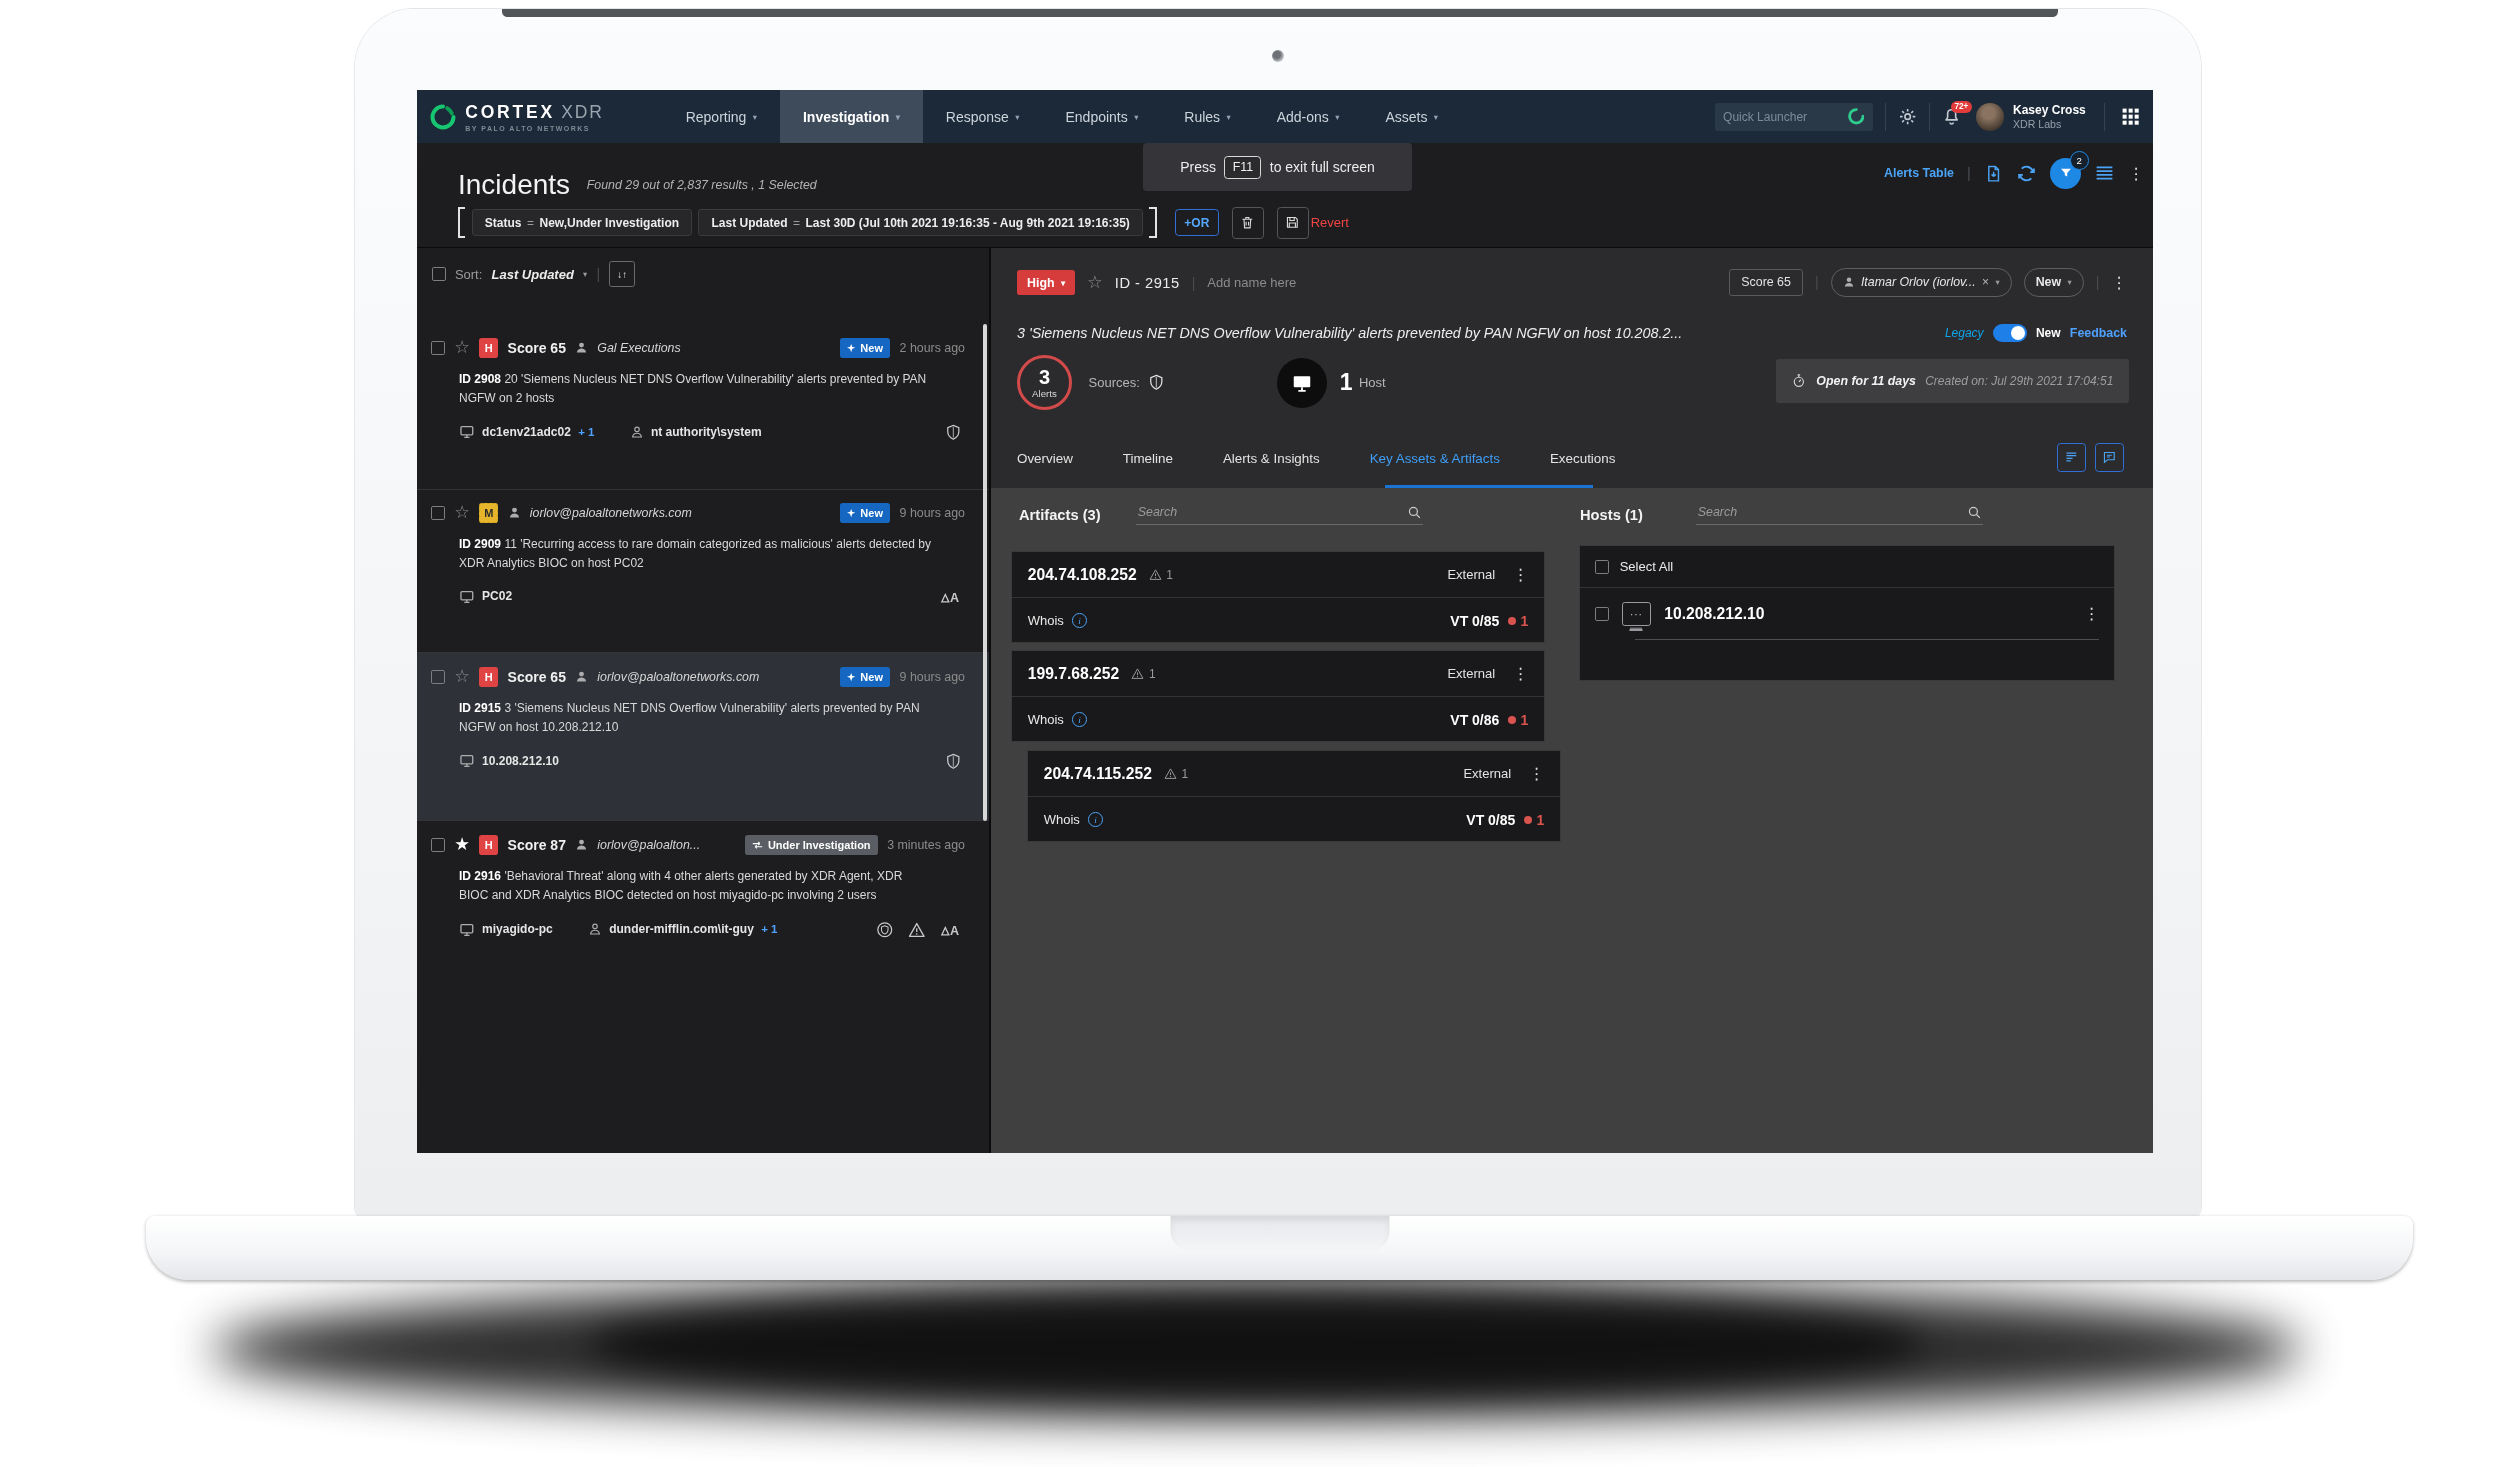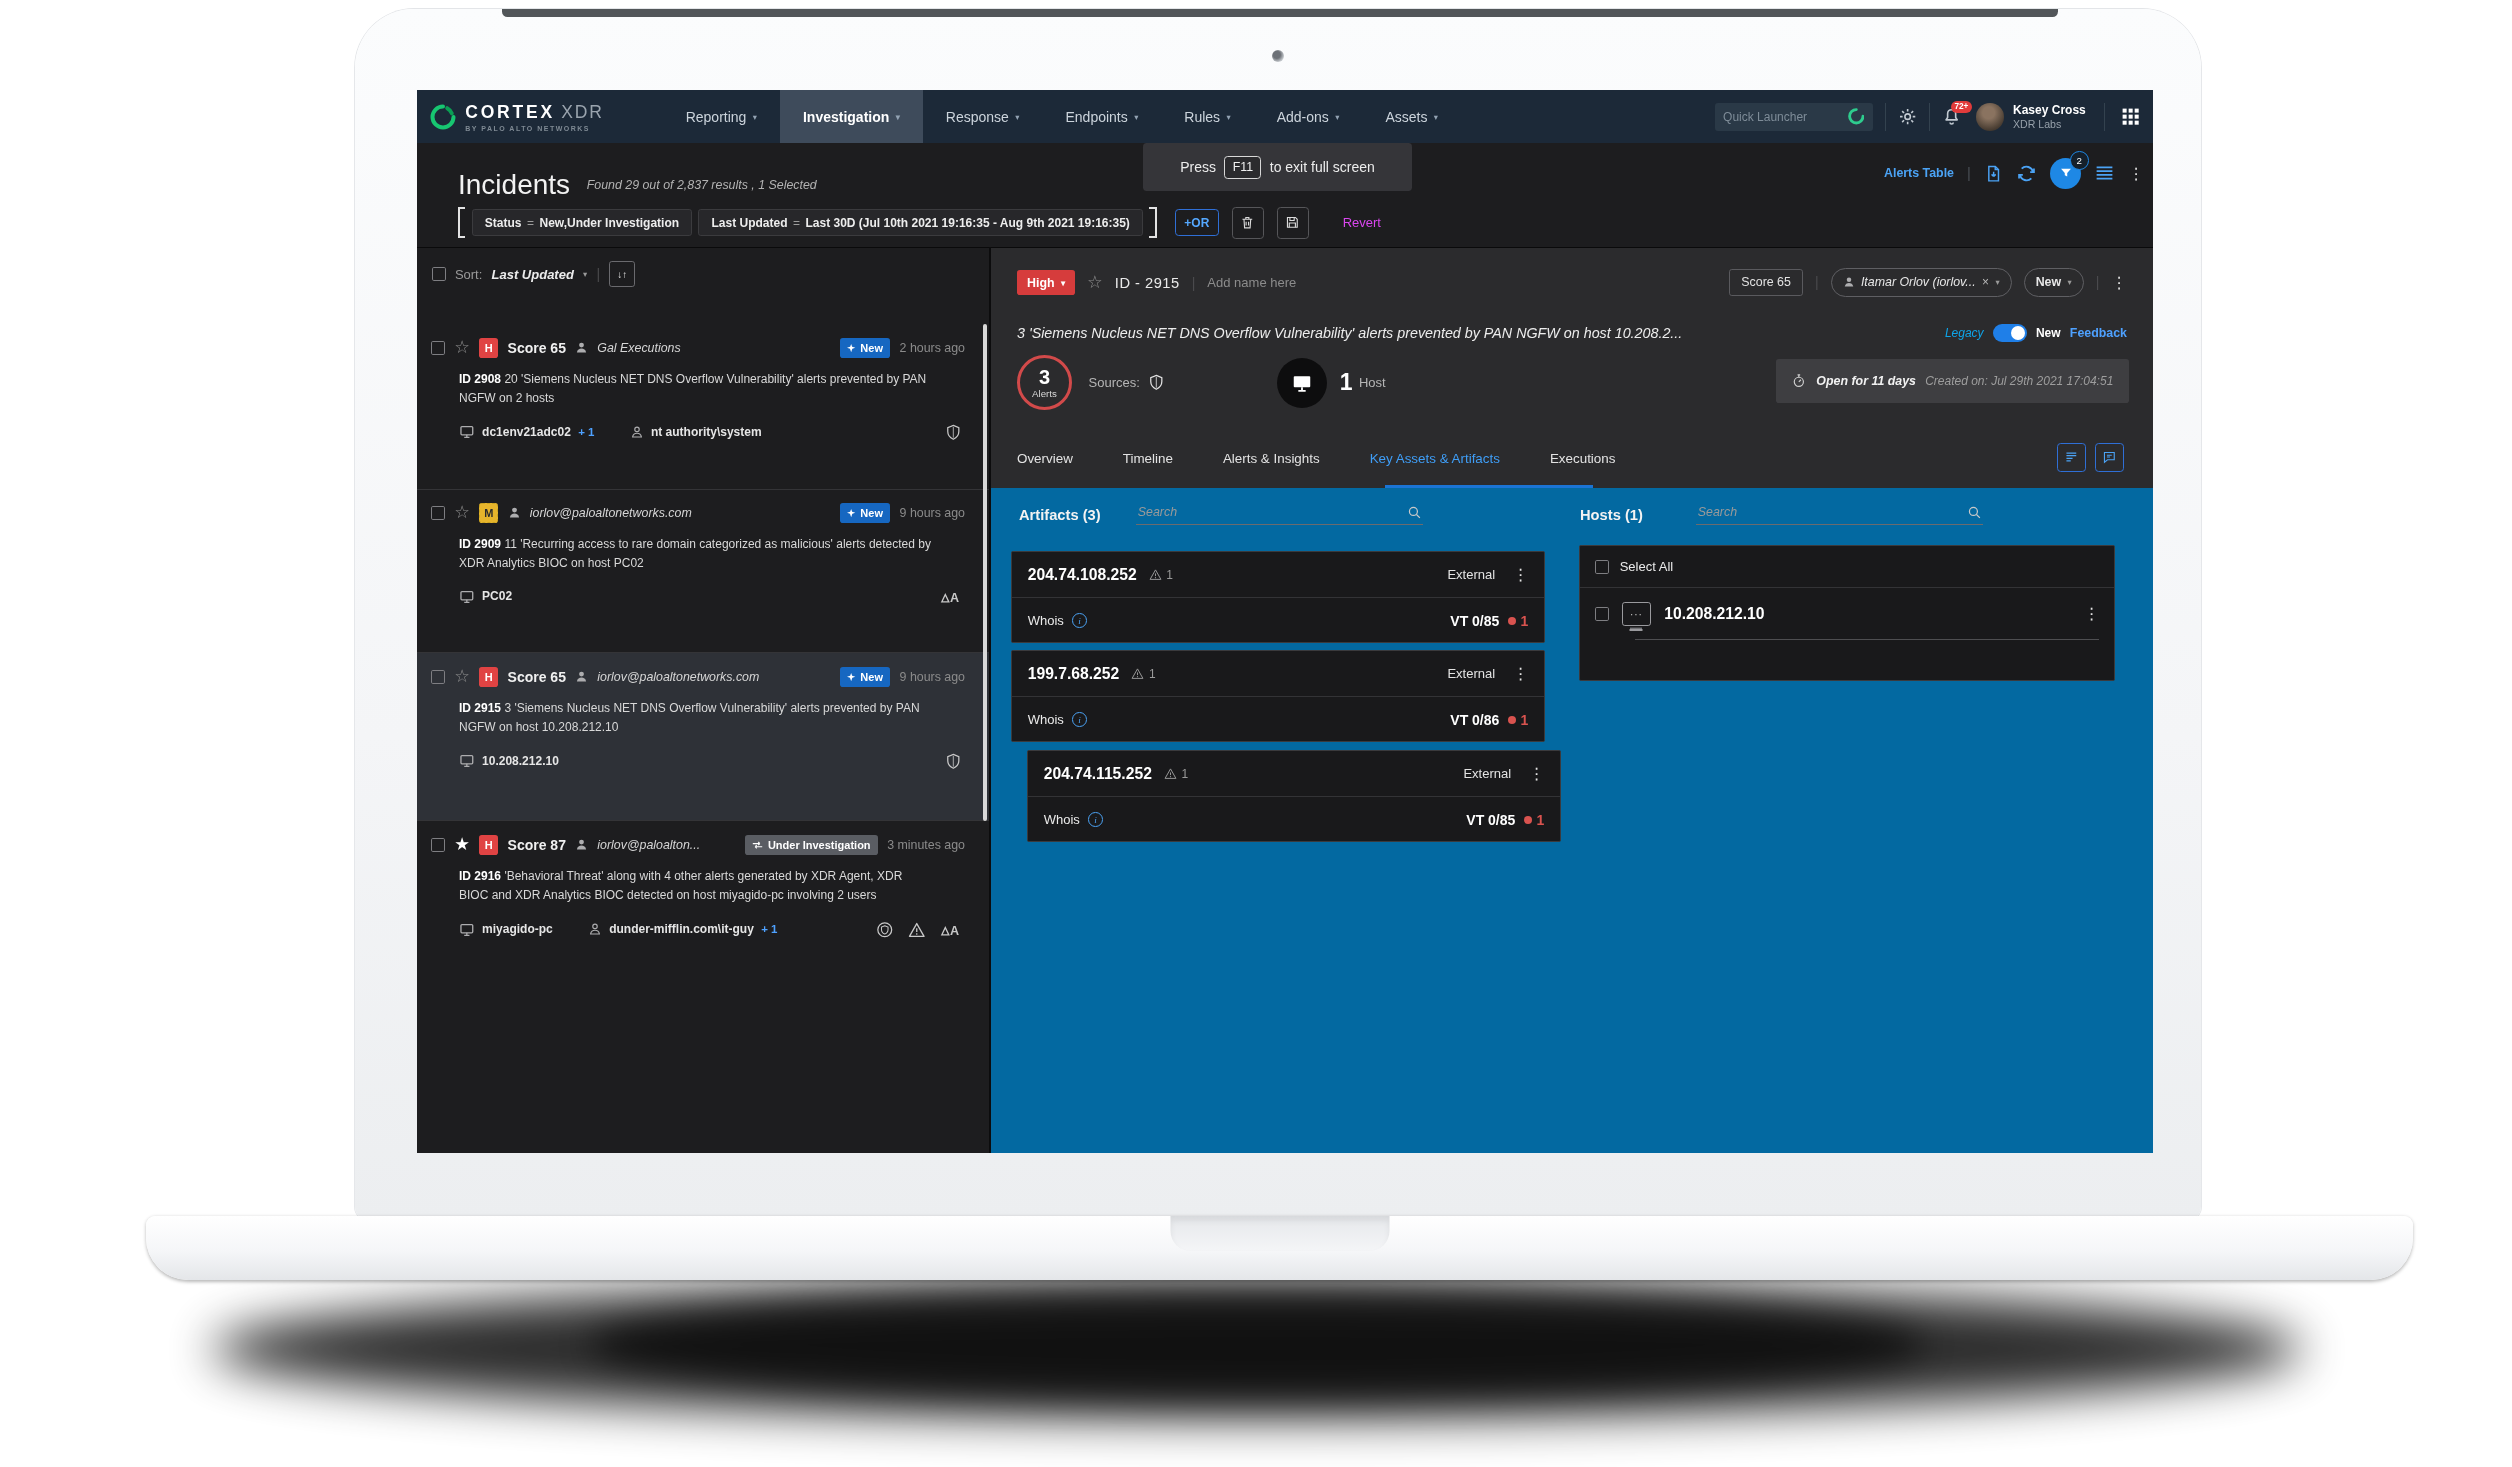--- a/index.html
+++ b/index.html
@@ -51,21 +51,21 @@
   
   .fbar{position:absolute;left:41px;top:114px;height:37px;display:flex;align-items:center;}
   .brk{width:7.4px;height:31px;box-sizing:border-box;}
   .brk.l{border-left:2.3px solid #e3e3e3;border-top:2.3px solid #e3e3e3;border-bottom:2.3px solid #e3e3e3;}
   .brk.r{border-right:2.3px solid #e3e3e3;border-top:2.3px solid #e3e3e3;border-bottom:2.3px solid #e3e3e3;}
   .chip{background:#27272a;border:0.9px solid #3b3b3e;border-radius:2.8px;padding:5.5px 12px;font-size:12px;color:#ededed;margin-left:6.4px;white-space:nowrap;}
   .chip b{font-weight:bold;}
   .chip .op{color:#9d9d9d;margin:0 5.5px;font-weight:normal;}
   .orbtn{margin-left:18.4px;border:0.9px solid #2f6fd6;color:#55a8ff;border-radius:3.7px;padding:5.5px 8.3px;font-size:12px;font-weight:bold;}
   .sqbtn{width:30px;height:30px;border:0.9px solid #565659;border-radius:3.7px;display:flex;align-items:center;justify-content:center;color:#dcdcdc;margin-left:13px;}
-  .revert{margin-left:34px;color:#d946ef;font-size:13px;}
+  .revert{margin-left:2px;color:#ef4444;font-size:13px;}
 
   
   .lpanel{position:absolute;left:0;top:157px;width:572px;bottom:0;background:#1d1d1f;border-top:0.9px solid #0a0a0b;}
   .vdiv{position:absolute;left:572px;top:157px;bottom:0;width:1.8px;background:#0c0c0d;}
   .sortrow{position:absolute;left:14.7px;top:13px;display:flex;align-items:center;gap:9.2px;}
   .cb{width:14px;height:14px;border:1.4px solid #7e7e82;border-radius:1.8px;box-sizing:border-box;flex:none;}
   .sort-label{font-size:13px;color:#9a9a9a;}
   .sort-val{font-size:13px;color:#ececec;font-weight:bold;font-style:italic;}
   .chev-g{font-size:8.3px;color:#9a9a9a;}
   .pipe{color:#4a4a4d;font-size:14px;}
@@ -121,21 +121,21 @@
   .hostl{font-size:13px;color:#b5b5b5;margin-left:6.4px;}
   .openbox{position:absolute;right:24px;top:111px;height:44px;background:#3e3e41;border-radius:2.8px;display:flex;align-items:center;gap:9.2px;padding:0 15.7px;justify-content:center;}
   .opentxt{font-size:12.4px;color:#f1f1f1;font-weight:bold;font-style:italic;}
   .createdtxt{font-size:12px;color:#9d9d9d;font-style:italic;}
   .tabs{position:absolute;left:0;top:180px;right:0;height:61px;border-bottom:0.9px solid #3b3b3d;display:flex;align-items:center;gap:50px;padding-left:26px;}
   .tab{font-size:13.4px;color:#e3e3e3;}
   .tab.active{color:#3f9ef7;}
   .tab-underline{position:absolute;left:394px;bottom:-0.9px;width:208px;height:4.6px;background:#1b74d4;}
   .tabicons{position:absolute;right:29.5px;top:195px;display:flex;gap:9.2px;}
   .obtn{width:28.5px;height:28.5px;border:1.4px solid #2f6fd6;border-radius:3.7px;display:flex;align-items:center;justify-content:center;color:#4ba3f5;box-sizing:border-box;}
-  .dcontent{position:absolute;left:0;top:241px;right:0;bottom:0;background:#0369a1;}
+  .dcontent{position:absolute;left:0;top:241px;right:0;bottom:0;background:#404040;}
   .sech{font-size:14.7px;font-weight:bold;color:#f3f3f3;}
   .srch{position:absolute;height:28px;}
   .srch input{width:100%;background:transparent;border:none;border-bottom:0.9px solid #6b6b6e;color:#ddd;font-size:12.4px;font-style:italic;padding:3.7px 24px 5.5px 1.8px;outline:none;box-sizing:border-box;font-family:"Liberation Sans",sans-serif;}
   .srch input::placeholder{color:#9a9a9a;font-style:italic;}
   .srch .mag{position:absolute;right:1.8px;top:3.7px;color:#c9c9c9;}
   .acard{position:absolute;left:20px;width:534px;height:92px;background:#19191b;border:0.9px solid #3a3a3d;border-radius:1.8px;box-sizing:border-box;}
   .arow{height:45px;display:flex;align-items:center;padding:0 15.7px;}
   .arow1{border-bottom:0.9px solid #333336;}
   .aip{font-size:15.7px;font-weight:bold;color:#fff;}
   .awarn{display:flex;align-items:center;gap:4.6px;color:#9a9a9a;margin-left:12px;font-size:12px;}

